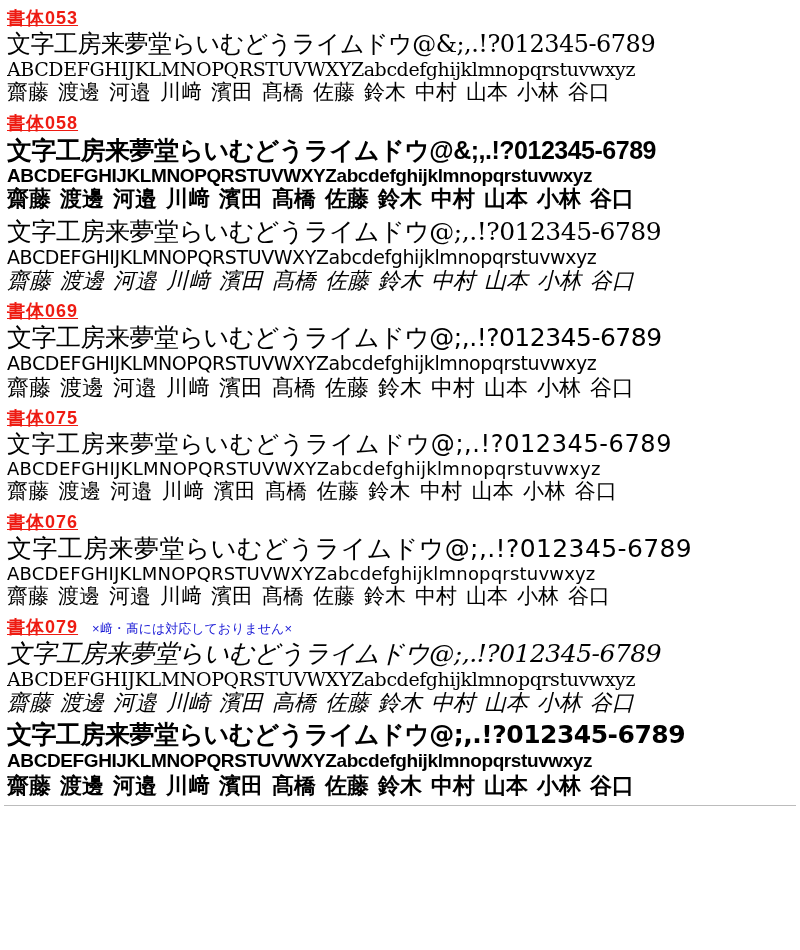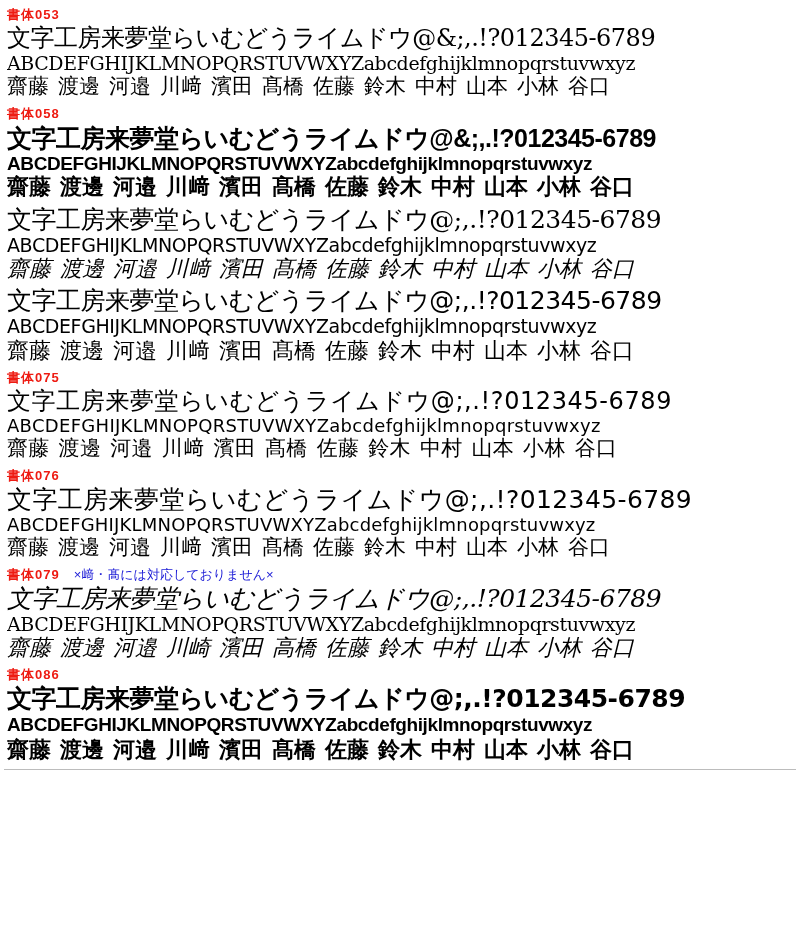--- a/index.html
+++ b/index.html
@@ -24,23 +24,24 @@
   }
   .block-head {
     display: flex;
     align-items: baseline;
     gap: 14px;
     margin: 0 0 1px 3px;
   }
   .block-label {
     color: #ee1b12;
     font-weight: bold;
-    font-size: 13px;
+    font-size: 18px;
     letter-spacing: 1px;
     white-space: nowrap;
+    text-decoration: underline;
   }
   .block-note {
     color: #1b1bd6;
     font-size: 13px;
     letter-spacing: 0px;
     white-space: nowrap;
   }
   .line {
     white-space: nowrap;
     overflow: hidden;
@@ -136,20 +137,24 @@
     <div class="line line-names"><span class="nm">齋藤</span><span class="nm">渡邊</span><span class="nm">河邉</span><span class="nm">川﨑</span><span class="nm">濱田</span><span class="nm">髙橋</span><span class="nm">佐藤</span><span class="nm">鈴木</span><span class="nm">中村</span><span class="nm">山本</span><span class="nm">小林</span><span class="nm">谷口</span></div>
   </div>
 
   <div class="font-block s063">
     <div class="line line-jp">文字工房来夢堂らいむどうライムドウ@;,.!?012345-6789</div>
     <div class="line line-latin">ABCDEFGHIJKLMNOPQRSTUVWXYZabcdefghijklmnopqrstuvwxyz</div>
     <div class="line line-names"><span class="nm">齋藤</span><span class="nm">渡邊</span><span class="nm">河邉</span><span class="nm">川﨑</span><span class="nm">濱田</span><span class="nm">髙橋</span><span class="nm">佐藤</span><span class="nm">鈴木</span><span class="nm">中村</span><span class="nm">山本</span><span class="nm">小林</span><span class="nm">谷口</span></div>
   </div>
 
   <div class="font-block s069">
+    <div class="block-head">
+      <span class="block-label">書体069</span>
+      <span class="block-note"></span>
+    </div>
     <div class="line line-jp">文字工房来夢堂らいむどうライムドウ@;,.!?012345-6789</div>
     <div class="line line-latin">ABCDEFGHIJKLMNOPQRSTUVWXYZabcdefghijklmnopqrstuvwxyz</div>
     <div class="line line-names"><span class="nm">齋藤</span><span class="nm">渡邊</span><span class="nm">河邉</span><span class="nm">川﨑</span><span class="nm">濱田</span><span class="nm">髙橋</span><span class="nm">佐藤</span><span class="nm">鈴木</span><span class="nm">中村</span><span class="nm">山本</span><span class="nm">小林</span><span class="nm">谷口</span></div>
   </div>
 
   <div class="font-block s075">
     <div class="block-head">
       <span class="block-label">書体075</span>
       <span class="block-note"></span>
     </div>
@@ -172,23 +177,19 @@
     <div class="block-head">
       <span class="block-label">書体079</span>
       <span class="block-note">×﨑・髙には対応しておりません×</span>
     </div>
     <div class="line line-jp">文字工房来夢堂らいむどうライムドウ@;,.!?012345-6789</div>
     <div class="line line-latin">ABCDEFGHIJKLMNOPQRSTUVWXYZabcdefghijklmnopqrstuvwxyz</div>
     <div class="line line-names"><span class="nm">齋藤</span><span class="nm">渡邊</span><span class="nm">河邉</span><span class="nm">川崎</span><span class="nm">濱田</span><span class="nm">高橋</span><span class="nm">佐藤</span><span class="nm">鈴木</span><span class="nm">中村</span><span class="nm">山本</span><span class="nm">小林</span><span class="nm">谷口</span></div>
   </div>
 
   <div class="font-block s086">
-    <div class="block-head">
-      <span class="block-label">書体086</span>
-      <span class="block-note"></span>
-    </div>
     <div class="line line-jp">文字工房来夢堂らいむどうライムドウ@;,.!?012345-6789</div>
     <div class="line line-latin">ABCDEFGHIJKLMNOPQRSTUVWXYZabcdefghijklmnopqrstuvwxyz</div>
     <div class="line line-names"><span class="nm">齋藤</span><span class="nm">渡邊</span><span class="nm">河邉</span><span class="nm">川﨑</span><span class="nm">濱田</span><span class="nm">髙橋</span><span class="nm">佐藤</span><span class="nm">鈴木</span><span class="nm">中村</span><span class="nm">山本</span><span class="nm">小林</span><span class="nm">谷口</span></div>
   </div>
 
   <div class="bottom-rule"></div>
 </div>
 
 </body></html>

